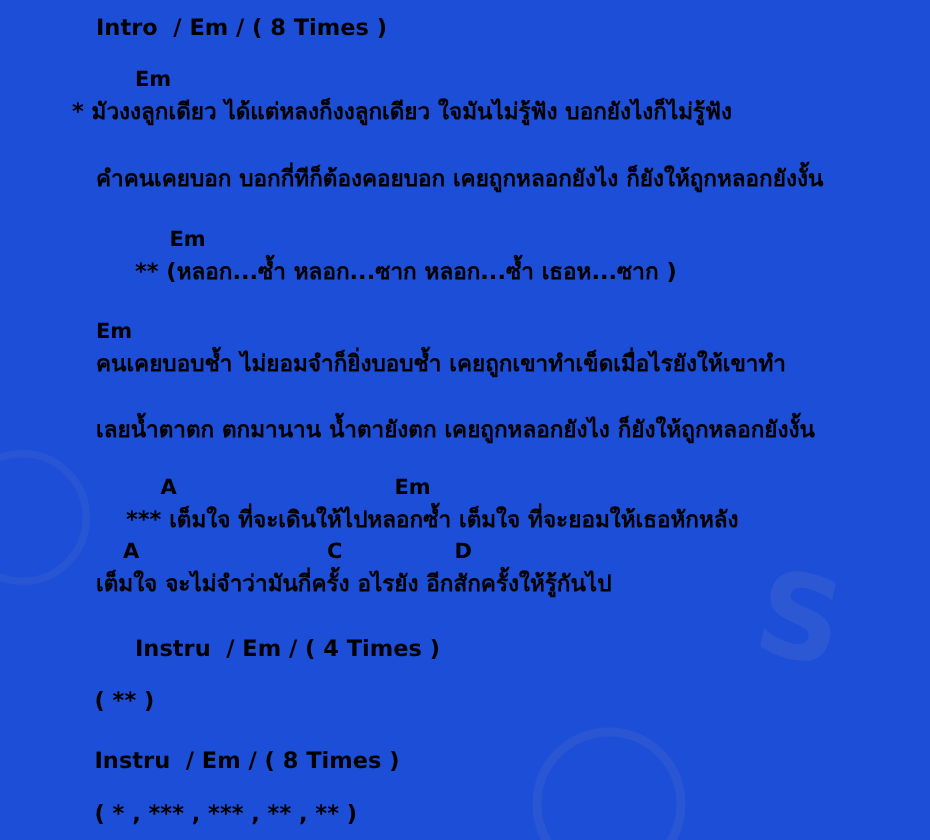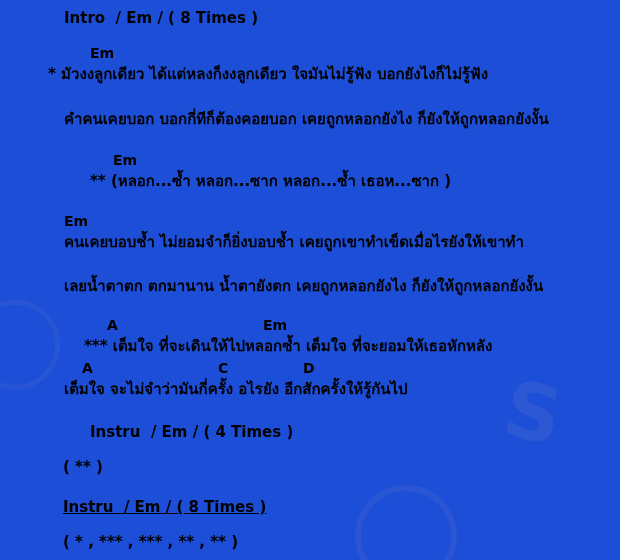--- a/index.html
+++ b/index.html
@@ -66,16 +66,16 @@
   <div class="line lyric" style="left:84px;top:336px;text-align:right;">*** เต็มใจ ที่จะเดินให้ไปหลอกซ้ำ เต็มใจ ที่จะยอมให้เธอหักหลัง</div>
   <div class="chord-row" style="top:360px;">
     <span style="left:82px;">A</span>
     <span style="left:218px;">C</span>
     <span style="left:303px;">D</span>
   </div>
   <div class="line lyric" style="left:64px;top:379px;">เต็มใจ จะไม่จำว่ามันกี่ครั้ง อไรยัง อีกสักครั้งให้รู้กันไป</div>
 
   <div class="line head" style="left:63px;top:422px;margin-left:27px;">Instru  / Em / ( 4 Times )</div>
   <div class="line head" style="left:63px;top:457px;">( ** )</div>
-  <div class="line head" style="left:63px;top:497px;text-decoration:underline;">Instru  / Em / ( 8 Times )</div>
+  <div class="line head" style="left:63px;top:497px;">Instru  / Em / ( 8 Times )</div>
   <div class="line head" style="left:63px;top:532px;">( * , *** , *** , ** , ** )</div>
 
 </div>
 
 </body></html>

